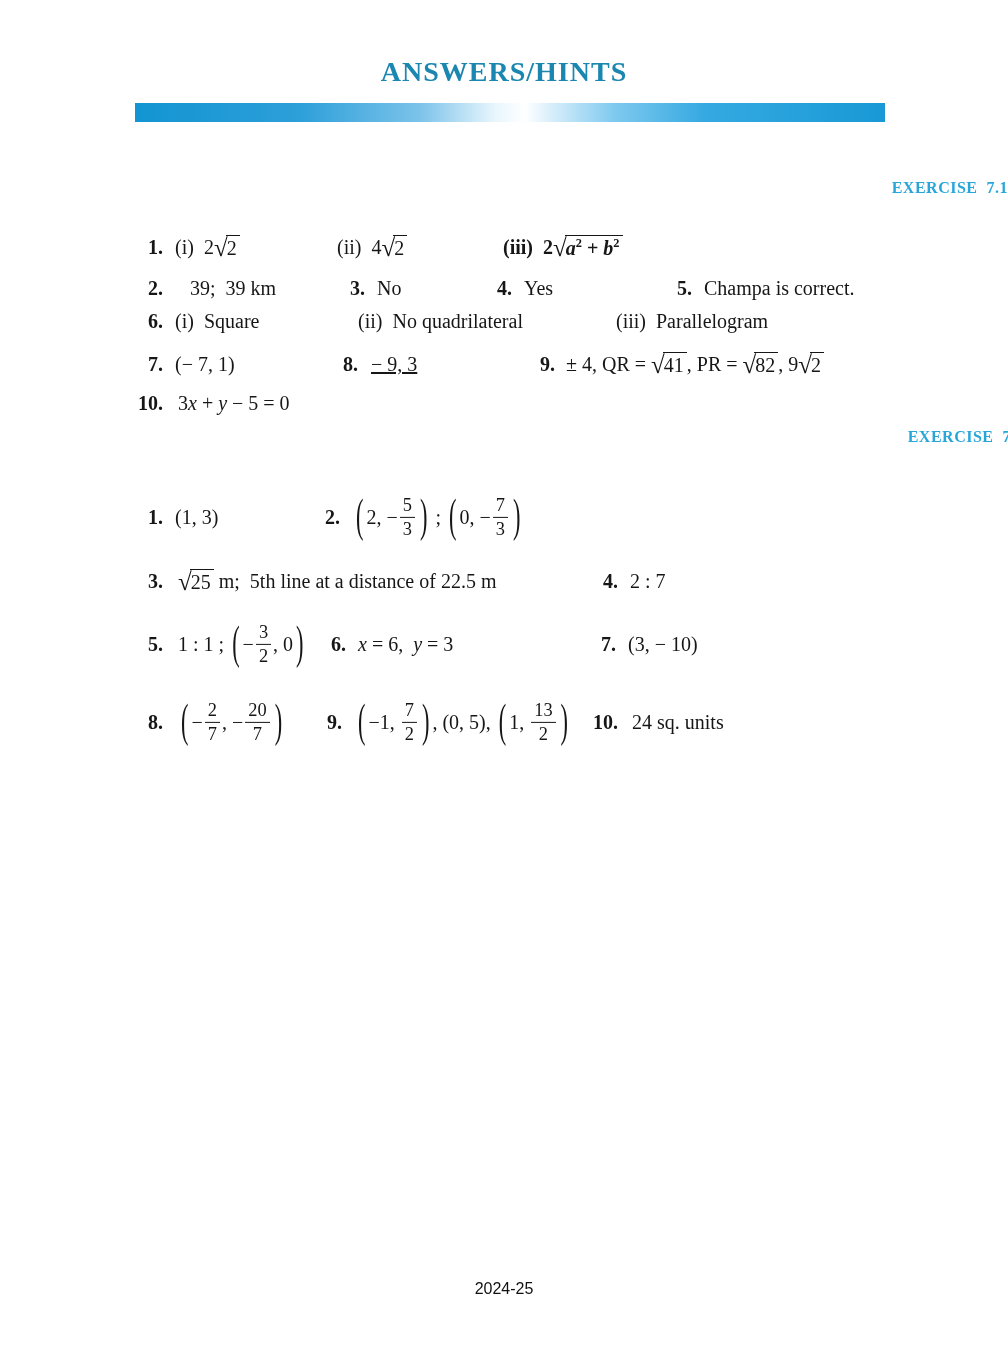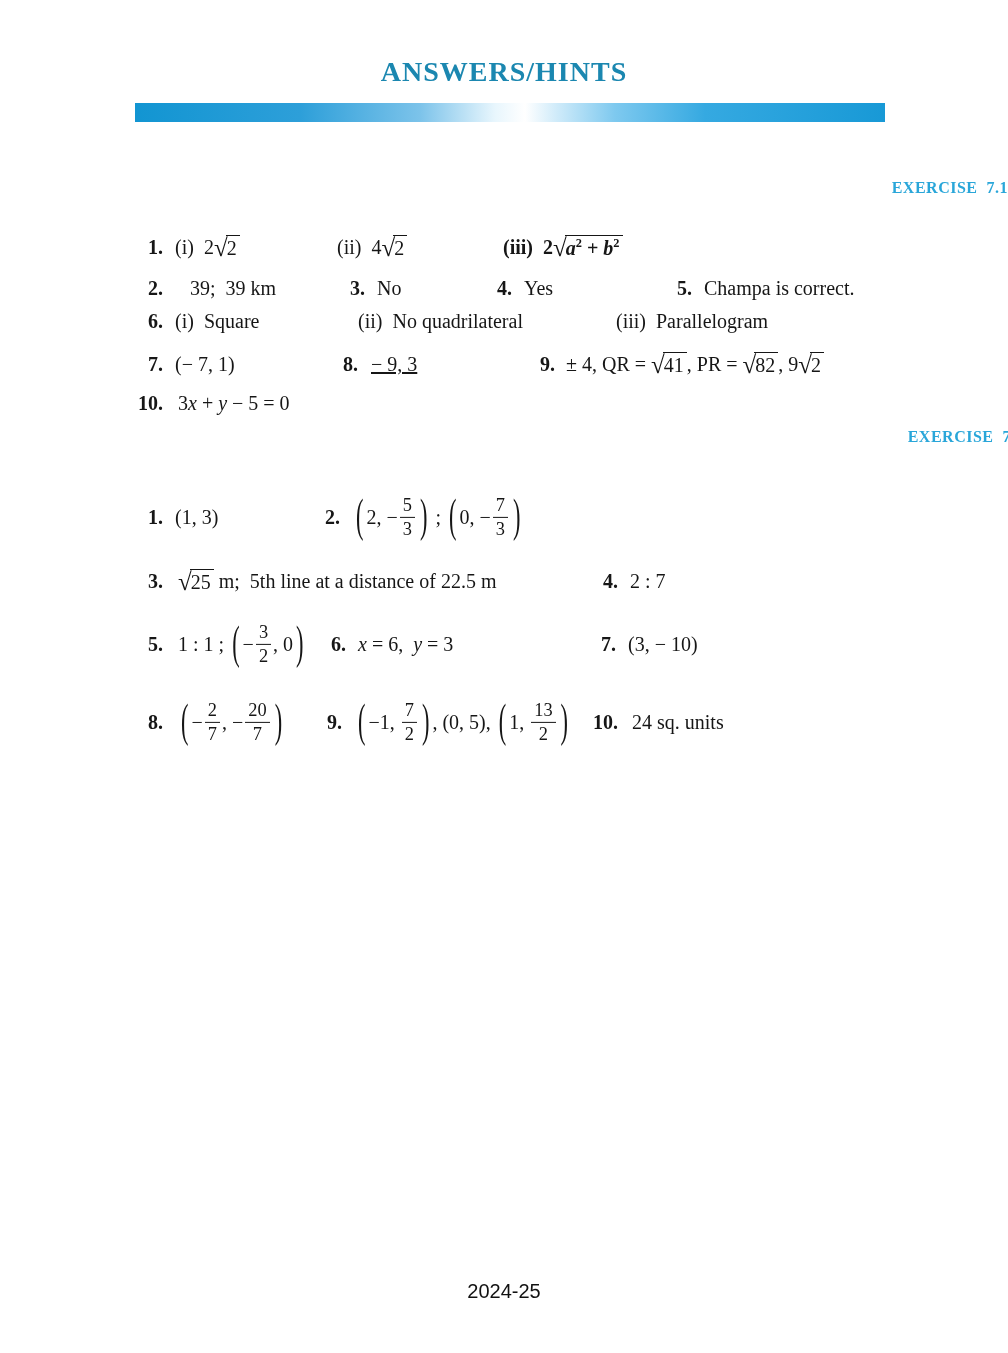--- a/index.html
+++ b/index.html
@@ -33,21 +33,21 @@
   sup.sp{font-size:0.62em;line-height:0;vertical-align:super;}
   .sq{display:inline-flex;align-items:center;}
   .sq .rad{font-size:1.25em;line-height:0.9;transform:translateY(1px);}
   .sq .cnt{border-top:1.6px solid #161616;padding:2px 3px 0 1px;margin-left:-2px;line-height:1.05;}
   .fr{display:inline-flex;flex-direction:column;align-items:center;font-size:0.92em;line-height:1.12;margin:0 2px;}
   .fr .fn{border-bottom:1.5px solid #161616;padding:0 3px 1px;}
   .fr .fd{padding-top:1px;}
   .bp{display:inline-block;transform:scaleY(2.05);font-size:1.12em;font-weight:400;margin:0 3px;line-height:1;}
   .page-footer{
     position:absolute;top:1280px;left:0;width:100%;text-align:center;
-    font-family:"Liberation Sans",sans-serif;font-size:20px;color:#111111;
+    font-family:"Liberation Sans",sans-serif;font-size:16px;color:#111111;
   }
 </style>
 </head>
 <body>
 
 <div class="page" style="--title-color: #1b87b0; --heading-color: #29a6d9;">
   <div class="page-title">ANSWERS/HINTS</div>
   <div class="gradient-bar"></div>
   <div class="content" id="content">
       <div class="ex-heading" style="top: 179px;">EXERCISE  7.1</div>

